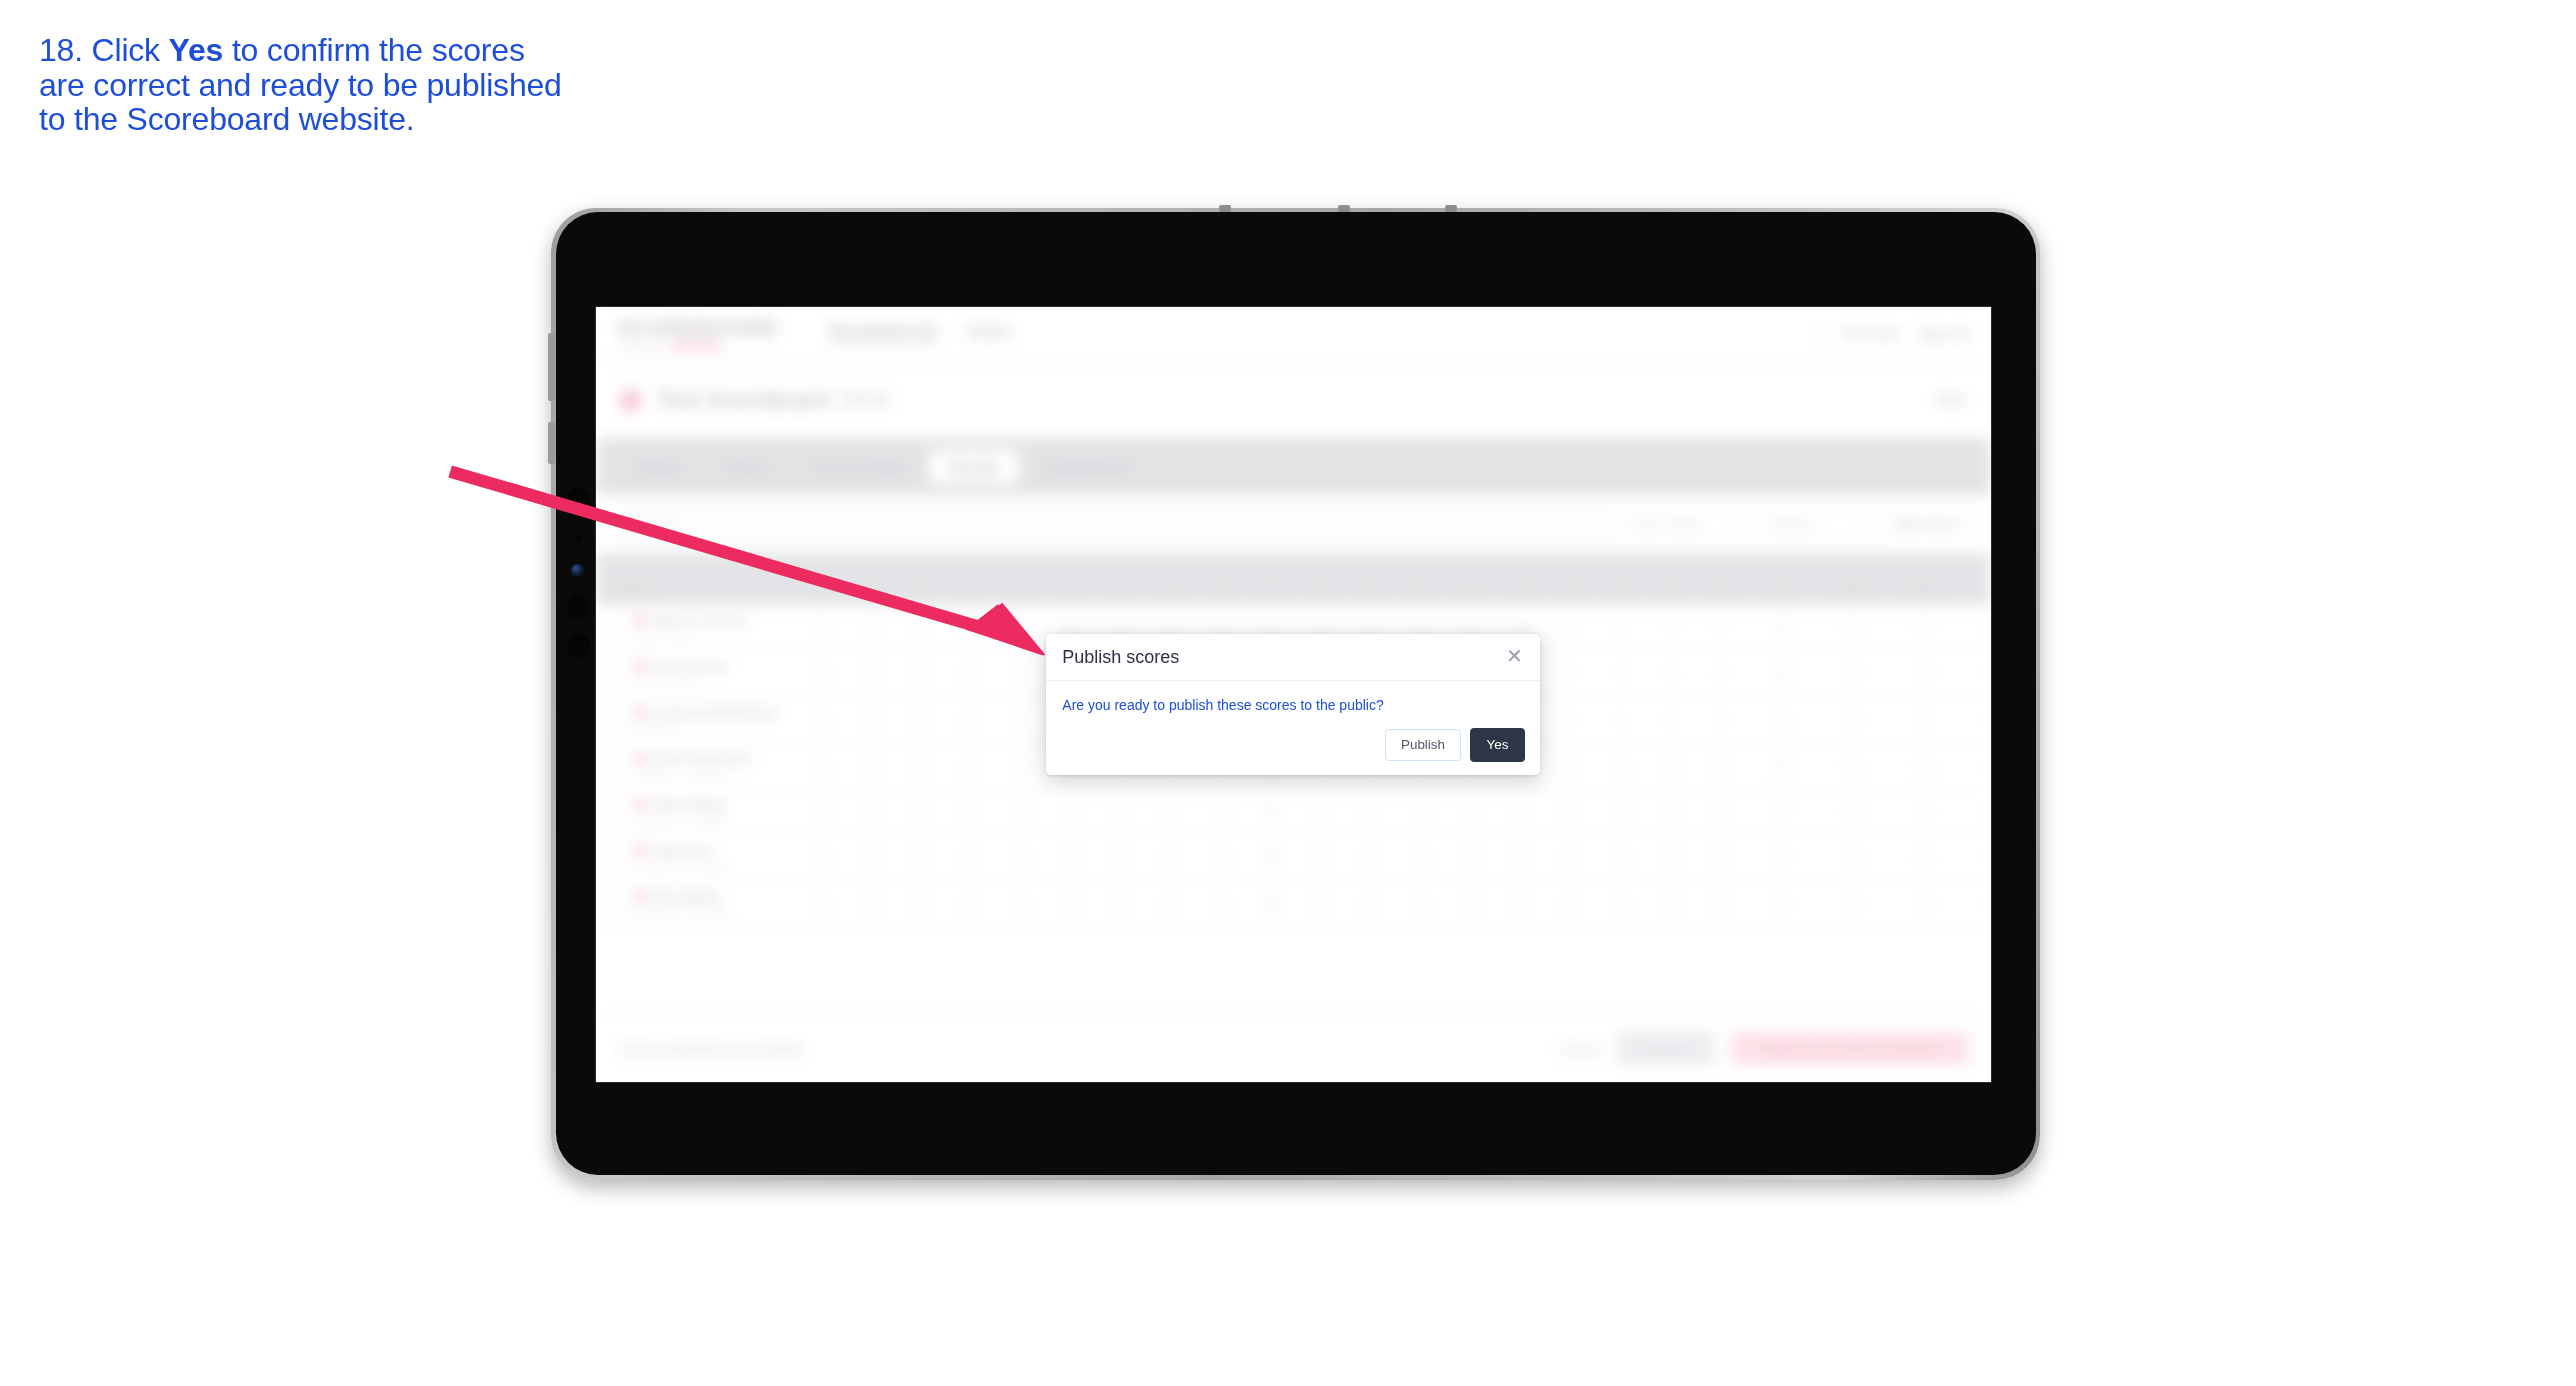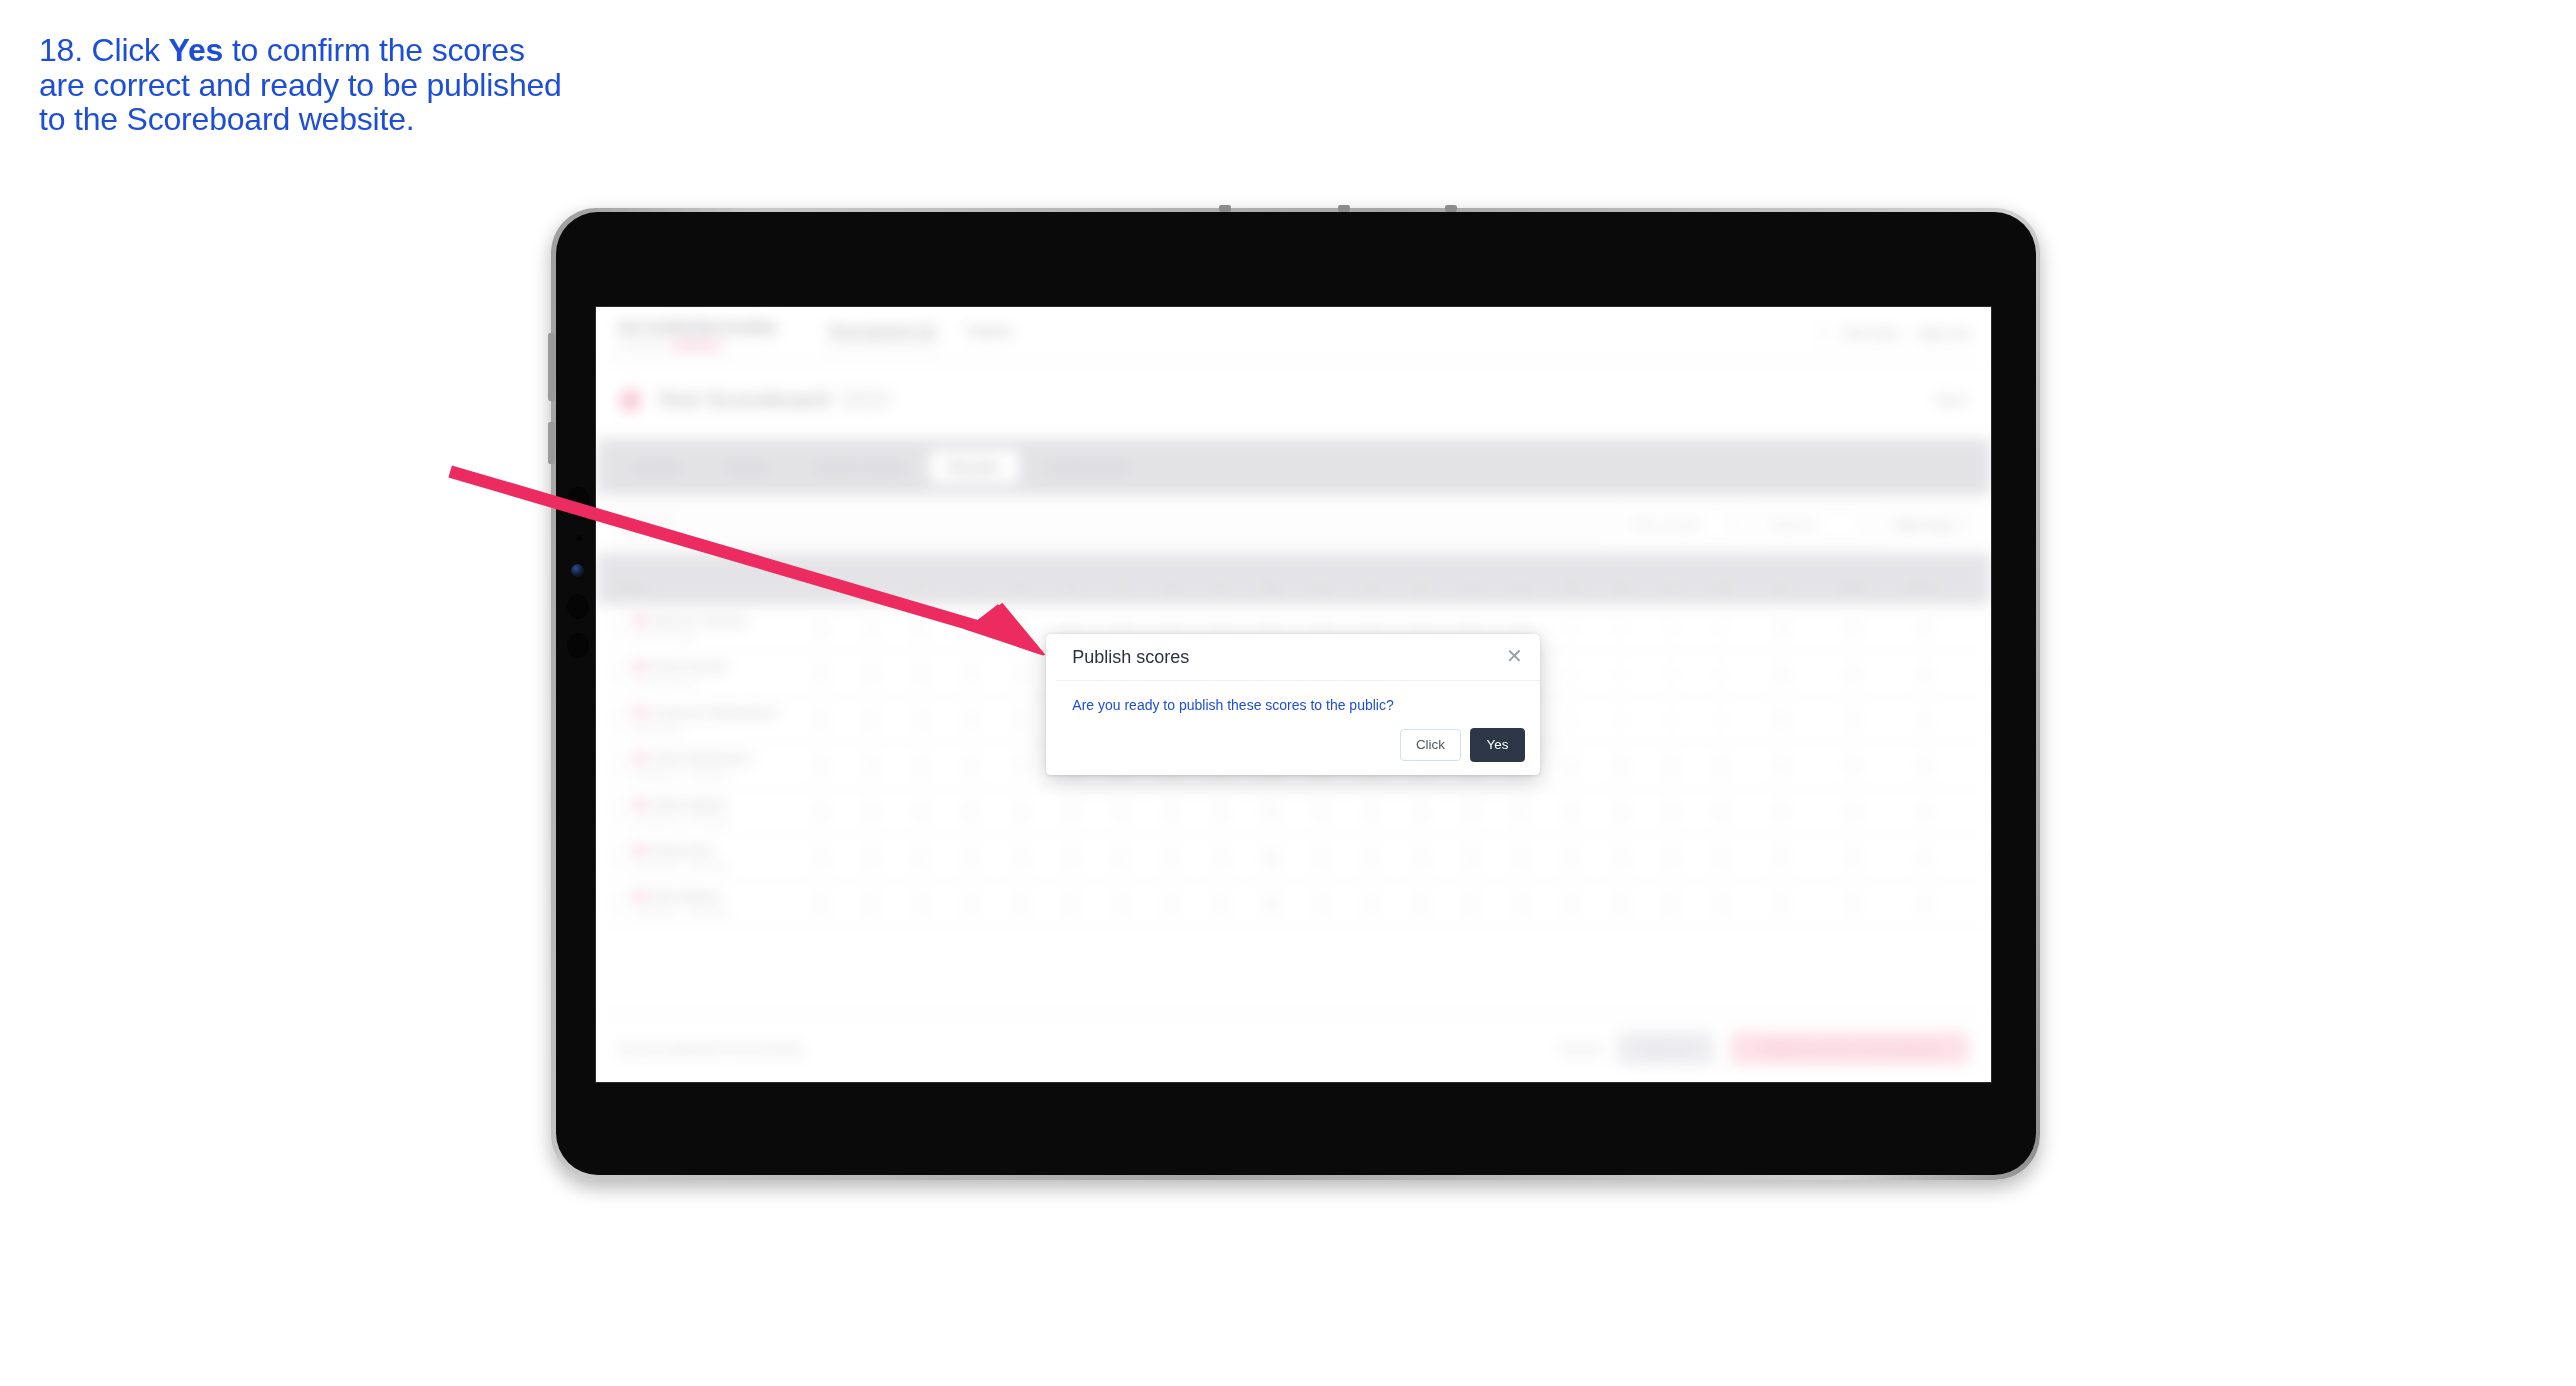--- a/index.html
+++ b/index.html
@@ -203,21 +203,20 @@
   .modal {
     position: absolute;
     left: 450px;
     top: 327px;
     width: 494px;
     height: 141px;
     background: #ffffff;
     border-radius: 4.5px;
     box-shadow: 0 4.5px 21px rgba(20,22,34,0.22), 0 0.7px 3px rgba(20,22,34,0.12);
     z-index: 20;
-    padding-left: 10px;
   }
   .modal-head {
     position: relative;
     height: 47px;
     border-bottom: 0.7px solid #eceef1;
     display: flex;
     align-items: center;
     padding: 0 16.3px;
   }
   .modal-title {
@@ -628,21 +627,21 @@
         </div>
       </div>
 
       <div class="modal">
         <div class="modal-head">
           <div class="modal-title">Publish scores</div>
           <div class="modal-close">✕</div>
         </div>
         <div class="modal-body">Are you ready to publish these scores to the public?</div>
         <div class="modal-actions">
-          <button class="btn-cancel">Click</button>
+          <button class="btn-cancel">Publish</button>
           <button class="btn-yes">Yes</button>
         </div>
       </div>
 
     </div>
   </div>
 
   <svg id="arrow" viewBox="0 0 900 330">
     <line x1="46" y1="45" x2="805" y2="268" stroke="#ec2b60" stroke-width="17" stroke-linecap="butt"></line>
     <polygon points="842,292 740,258 784,224" fill="#ec2b60"></polygon>

